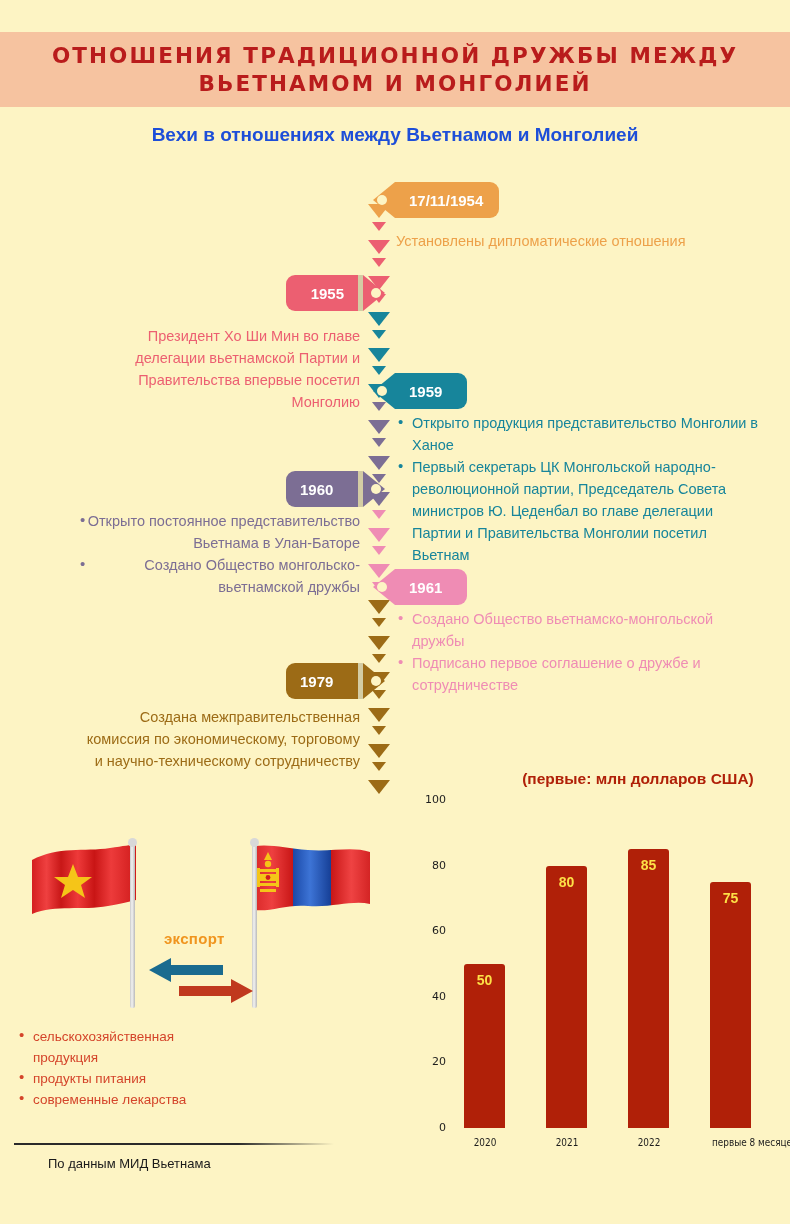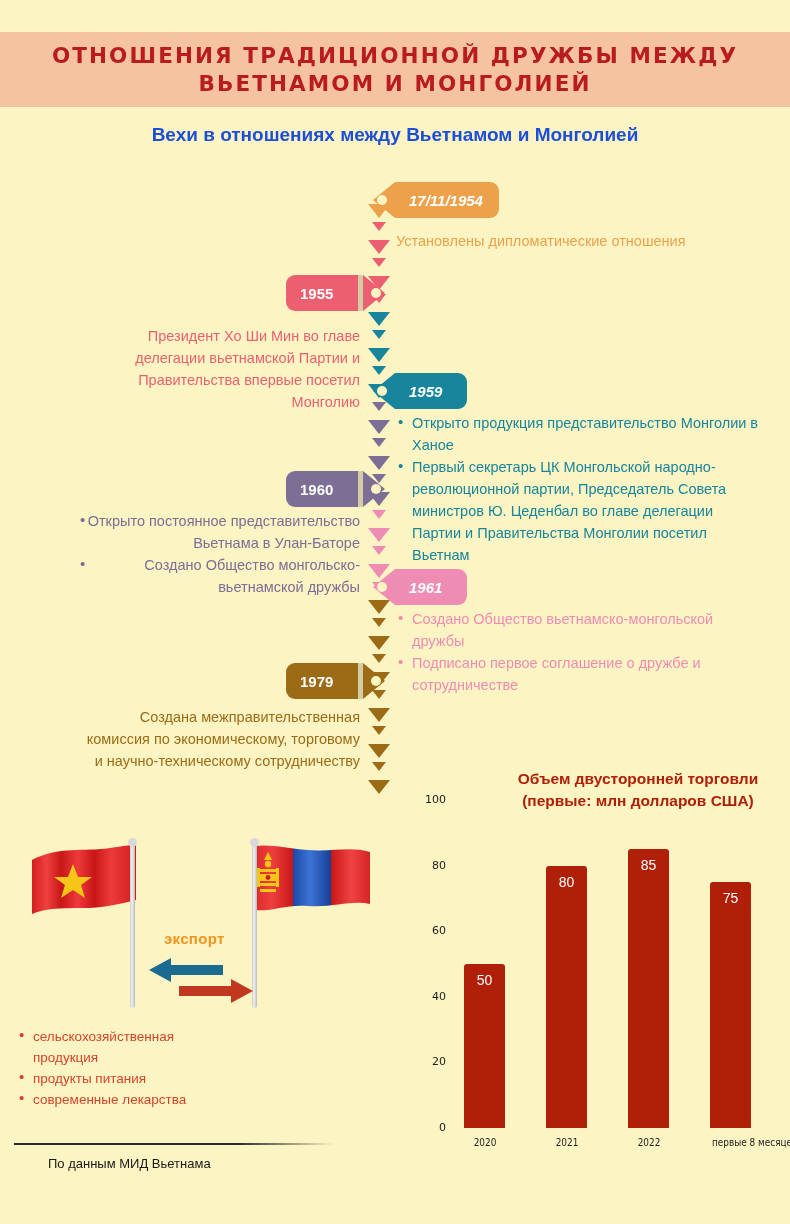--- a/index.html
+++ b/index.html
@@ -51,21 +51,21 @@
   .tag.right .dot {
     position: absolute; right: 4px; top: 13px; width: 10px; height: 10px;
     border-radius: 50%; background: #fdf4c4;
   }
   
   .tag.left .tip {
     width: 0; height: 0; border-top: 18px solid transparent;
     border-bottom: 18px solid transparent; border-right-width: 22px;
     border-right-style: solid;
   }
-  .tag.left .body { border-radius: 0 9px 9px 0; font-style: italic; }
+  .tag.left .body { border-radius: 0 9px 9px 0; }
   .tag.left .dot {
     position: absolute; left: 4px; top: 13px; width: 10px; height: 10px;
     border-radius: 50%; background: #fdf4c4;
   }
 
   .tl-text { position: absolute; font-size: 14.5px; line-height: 22px; }
   .tl-text.rightside { text-align: left; }
   .tl-text.leftside { text-align: right; }
   .tl-text ul { list-style: none; }
   .tl-text li { position: relative; padding-left: 16px; }
@@ -106,22 +106,22 @@
     color: #b02008; font-weight: bold; font-size: 15.5px; line-height: 22px;
   }
   .ytick {
     position: absolute; right: 0; width: 34px; text-align: right;
     font-size: 11px; color: #1d1d1d; font-family: "DejaVu Sans", sans-serif;
   }
   .bar {
     position: absolute; background: #b02008; border-radius: 3px 3px 0 0;
   }
   .barval {
-    position: absolute; width: 100%; text-align: center; color: #ffffff;
-    font-weight: normal; font-size: 14px; top: 8px;
+    position: absolute; width: 100%; text-align: center; color: #fde047;
+    font-weight: bold; font-size: 14px; top: 8px;
   }
   .xtick {
     position: absolute; font-size: 11px; color: #1d1d1d; text-align: center;
     font-family: "DejaVu Sans Condensed", "DejaVu Sans", sans-serif;
     transform: scaleX(0.9);
   }
 
   
   .foot-rule {
     position: absolute; left: 14px; top: 1143px; width: 320px; height: 2px;
@@ -176,21 +176,21 @@
       <div class="chev" style="left: 372px; top: 762px; border-top: 9px solid rgb(156, 107, 22); border-left-width: 7px; border-right-width: 7px;"></div>
       <div class="chev" style="left: 368px; top: 780px; border-top: 14px solid rgb(156, 107, 22); border-left-width: 11px; border-right-width: 11px;"></div>
       <div class="tag left" style="top: 182px; left: 373px;">
         <div class="tip" style="border-right-color:#eda14a;"></div>
         <div class="body" style="background:#eda14a;width:104px;">
           <span>17/11/1954</span>
         </div>
         <div class="dot"></div>
       </div>
       <div class="tag right" style="top: 275px; left: 286px;">
-        <div class="body" style="background:#ec5f71;width:72px;">
+        <div class="body" style="background:#ec5f71;width:72px;justify-content:flex-end;">
           <span>1955</span>
         </div>
         <div class="edge"></div>
         <div class="tip" style="border-left-color:#ec5f71;"></div>
         <div class="dot"></div>
       </div>
       <div class="tag left" style="top: 373px; left: 373px;">
         <div class="tip" style="border-right-color:#17859b;"></div>
         <div class="body" style="background:#17859b;width:72px;">
           <span>1959</span>
@@ -314,21 +314,20 @@
   <div class="exlist" id="vn-exports" style="left:18px;top:1026px;width:190px;color:#d4442a;">
       <ul>
         <li>сельскохозяйственная продукция</li>
         <li>продукты питания</li>
         <li>современные лекарства</li>
       </ul>
     </div>
 
   <div class="chart">
     <div class="chart-title">
-      <div>Объем двусторонней торговли</div>
       <div>(первые: млн долларов США)</div>
     </div>
     <div id="yaxis">
         <div class="ytick" style="top: 353px; left: 0px; width: 38px;">0</div>
         <div class="ytick" style="top: 287.4px; left: 0px; width: 38px;">20</div>
         <div class="ytick" style="top: 221.8px; left: 0px; width: 38px;">40</div>
         <div class="ytick" style="top: 156.2px; left: 0px; width: 38px;">60</div>
         <div class="ytick" style="top: 90.6px; left: 0px; width: 38px;">80</div>
         <div class="ytick" style="top: 25px; left: 0px; width: 38px;">100</div>
       </div>

